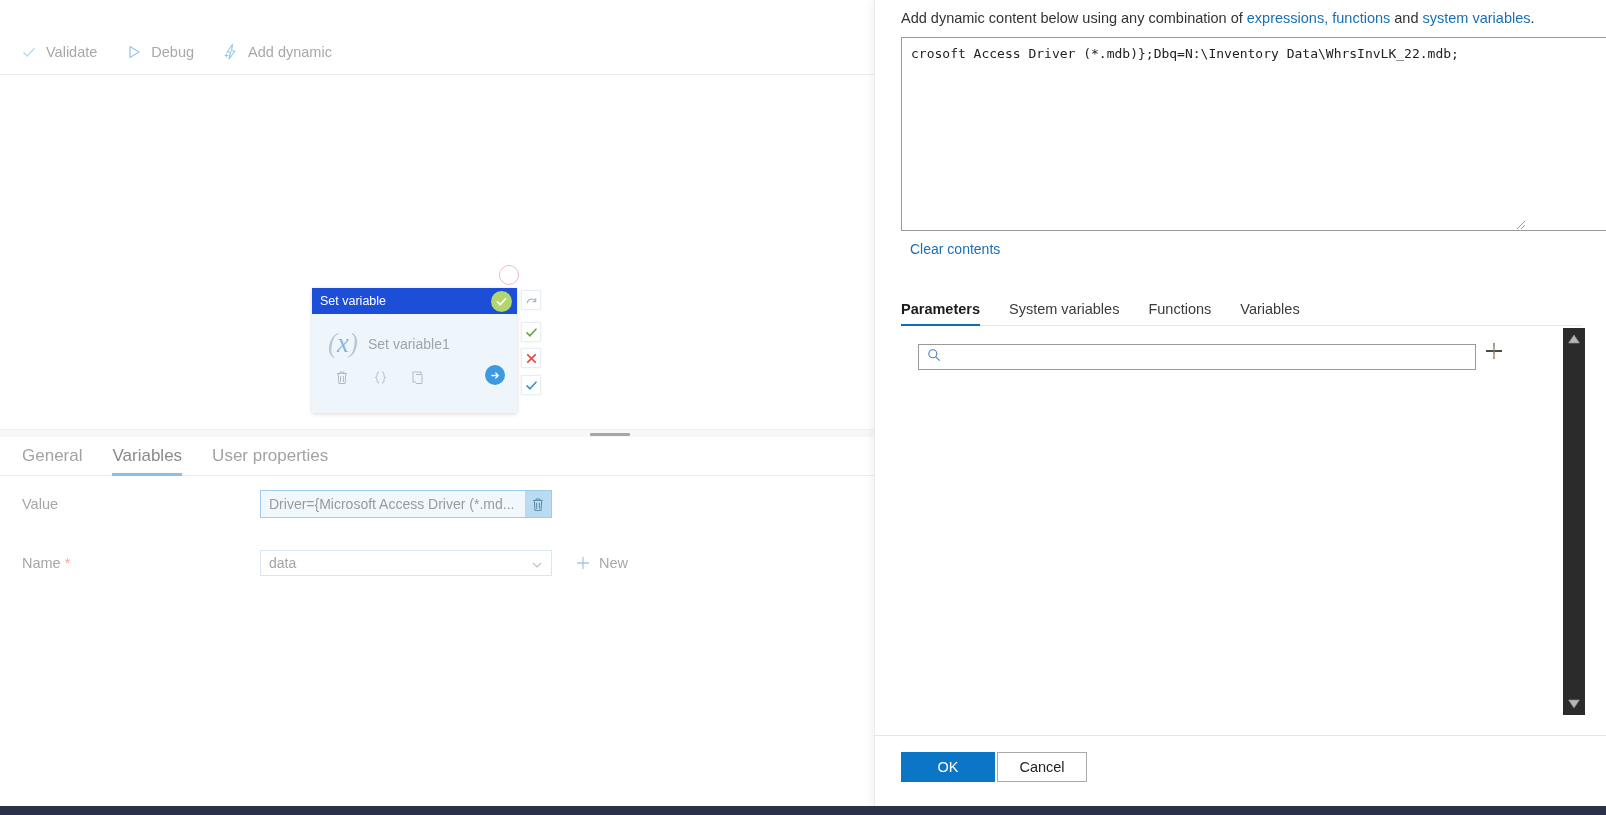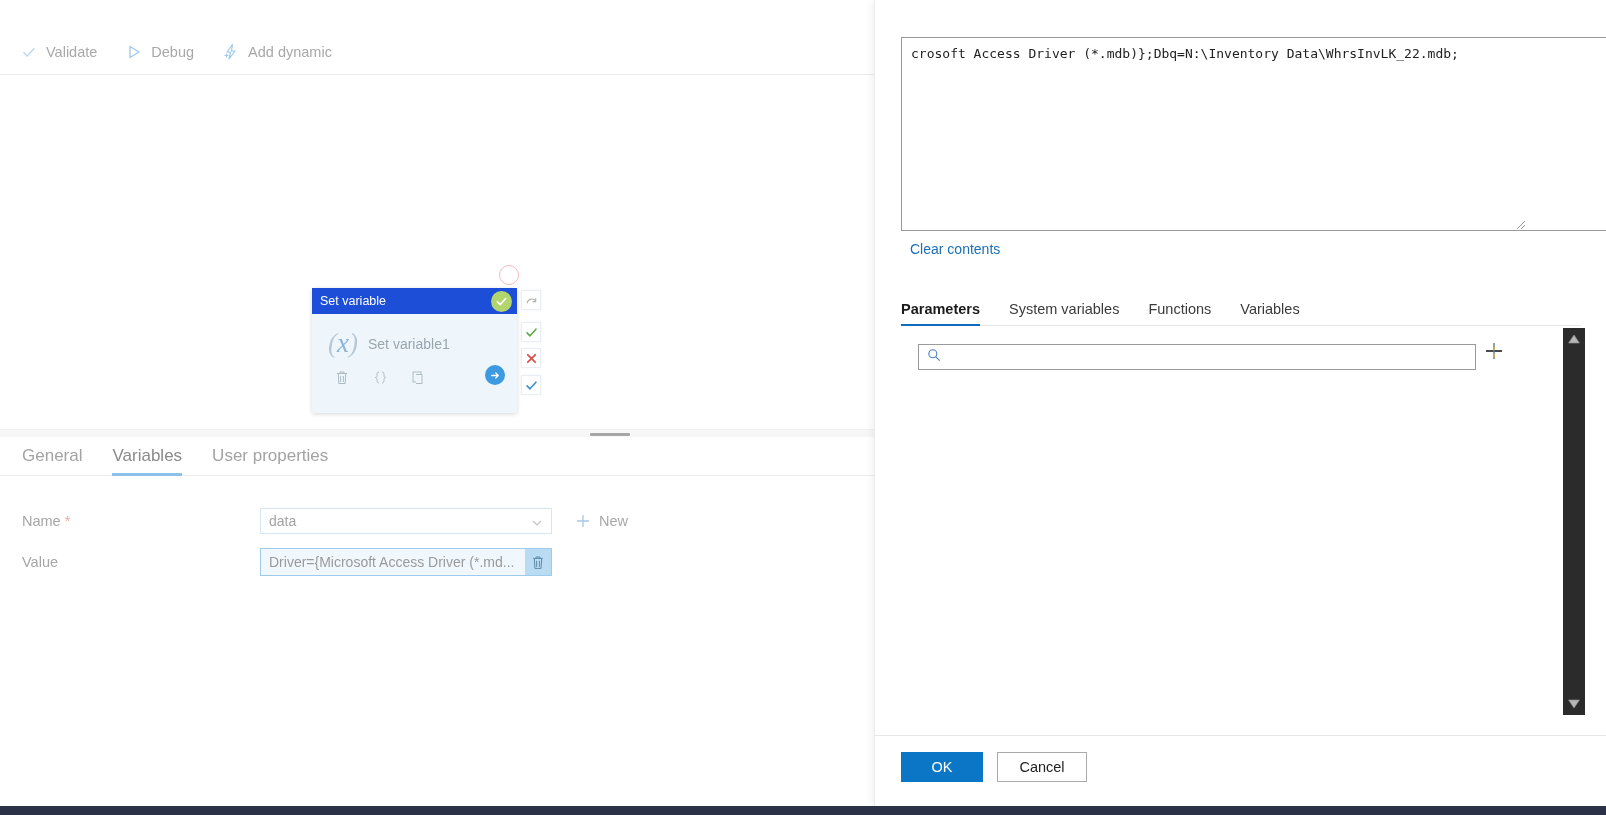--- a/index.html
+++ b/index.html
@@ -190,21 +190,21 @@
 
   #flyout-footer {
     position: absolute; left: 0; top: 735px; width: 732px; height: 71px;
     border-top: 1px solid #e6e6e6; background: #fff;
   }
   .btn {
     position: absolute; top: 16px; height: 30px; font-size: 14.5px;
     display: flex; align-items: center; justify-content: center; cursor: pointer;
     box-sizing: border-box; font-family: "Liberation Sans", sans-serif;
   }
-  #btn-ok { left: 26px; width: 82px; background: #0c76c6; color: #fff; border: 1px solid #0c76c6; }
+  #btn-ok { left: 26px; width: 94px; background: #0c76c6; color: #fff; border: 1px solid #0c76c6; }
   #btn-cancel { left: 122px; width: 90px; background: #fff; color: #222; border: 1px solid #a9a9a9; }
 
   #bottom-bar {
     position: absolute; left: 0; top: 806px; width: 1606px; height: 9px; background: #2b3146;
   }
 </style>
 </head>
 <body>
 
 <div id="root">
@@ -314,63 +314,66 @@
           <span>General</span>
         </div>
         <div class="ptab active">
           <span>Variables</span>
         </div>
         <div class="ptab">
           <span>User properties</span>
         </div>
       </div>
 
-      <div class="form-row" id="row-name">
-        <div class="form-label">
-          <span>Name</span>
-          <span class="req-star">*</span>
-        </div>
-        <div class="sel-box">
-          <span>data</span>
-          <span class="chev">
-            <svg width="12" height="12" viewBox="0 0 12 12">
-                <path d="M2 4 L6 8 L10 4" fill="none" stroke="#c2c2c2" stroke-width="1.2"></path>
-              </svg>
-          </span>
-        </div>
-        <div class="new-btn">
-          <span class="plus-ico">
-            <svg width="18" height="18" viewBox="0 0 18 18">
-                <path d="M9 3v12M3 9h12" stroke="#a5c9e6" stroke-width="1.3"></path>
-              </svg>
-          </span>
-          <span>New</span>
-        </div>
-      </div>
-
       <div class="form-row" id="row-value">
         <div class="form-label">
           <span>Value</span>
         </div>
         <div id="value-wrap">
           <div id="value-field">
             <span>Driver={Microsoft Access Driver (*.md...</span>
           </div>
           <div id="value-clear">
             <svg width="14" height="15" viewBox="0 0 14 15">
                 <path d="M2.2 3.4h9.6M5 3.4V2h4v1.4M3.3 3.4l.65 10h6.1l.65-10M5.6 5.8v6M8.4 5.8v6" fill="none" stroke="#5d8ba9" stroke-width="1"></path>
               </svg>
           </div>
         </div>
       </div>
+
+      <div class="form-row" id="row-name">
+        <div class="form-label">
+          <span>Name</span>
+          <span class="req-star">*</span>
+        </div>
+        <div class="sel-box">
+          <span>data</span>
+          <span class="chev">
+            <svg width="12" height="12" viewBox="0 0 12 12">
+                <path d="M2 4 L6 8 L10 4" fill="none" stroke="#c2c2c2" stroke-width="1.2"></path>
+              </svg>
+          </span>
+        </div>
+        <div class="new-btn">
+          <span class="plus-ico">
+            <svg width="18" height="18" viewBox="0 0 18 18">
+                <path d="M9 3v12M3 9h12" stroke="#a5c9e6" stroke-width="1.3"></path>
+              </svg>
+          </span>
+          <span>New</span>
+        </div>
+      </div>
     </div>
   </div>
 
   <div id="flyout">
 
+    <div id="flyout-intro">
+      <span>Add dynamic content below using any combination of </span><a>expressions, functions</a><span> and </span><a>system variables</a><span>.</span>
+    </div>
 
     <textarea id="expr-textarea" spellcheck="false" style="">crosoft Access Driver (*.mdb)};Dbq=N:\Inventory Data\WhrsInvLK_22.mdb;</textarea>
     <span id="resize-grip">
       <svg width="13" height="13" viewBox="0 0 13 13">
           <path d="M12 4 L4 12 M12 8 L8 12" stroke="#9a9a9a" stroke-width="1"></path>
         </svg>
     </span>
 
     <div id="clear-contents">Clear contents</div>
 

